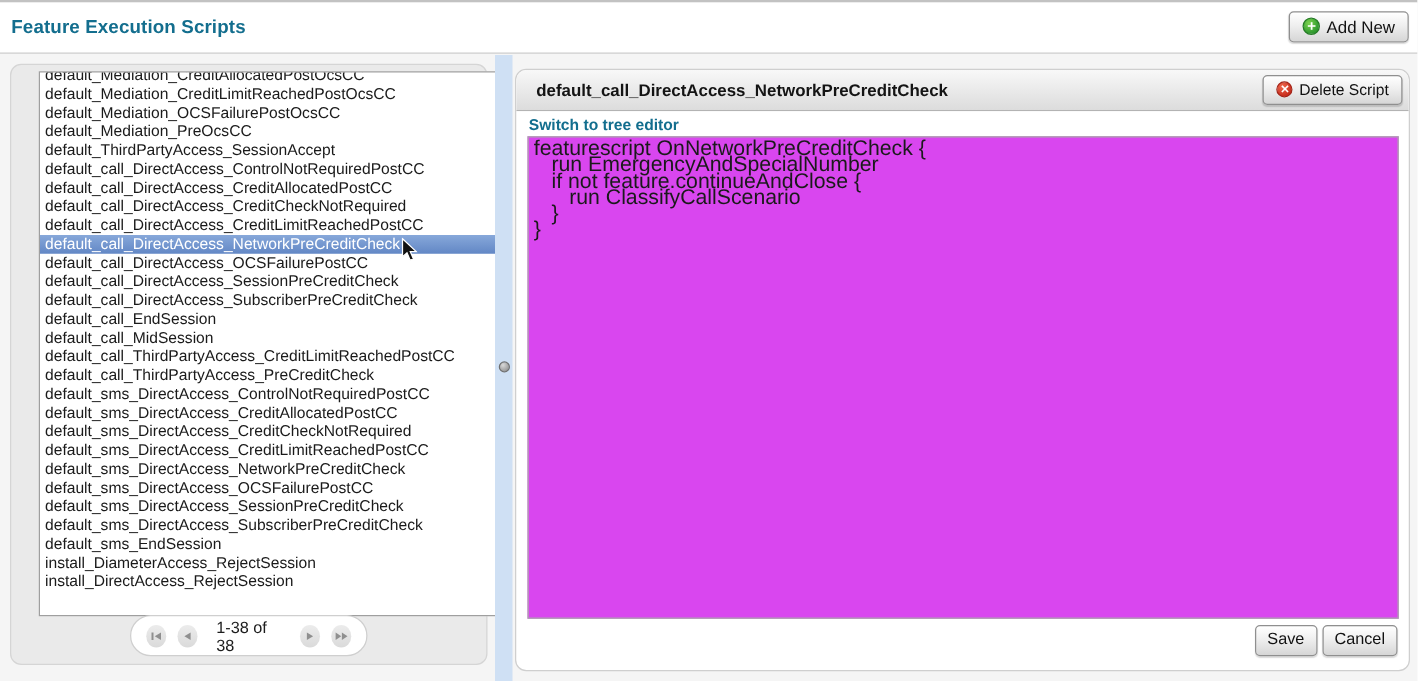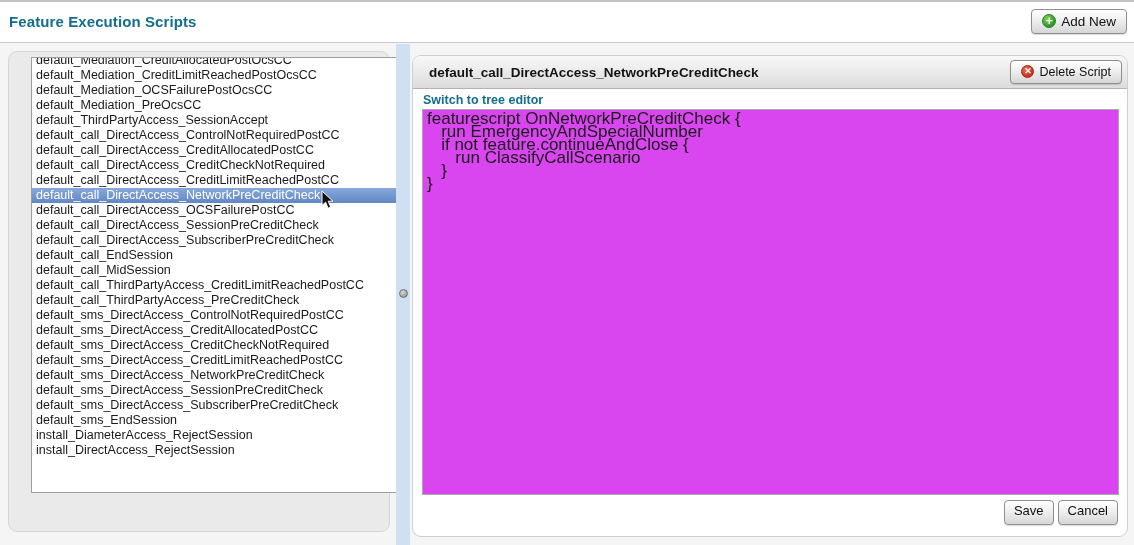--- a/index.html
+++ b/index.html
@@ -160,26 +160,52 @@
           <li>default_call_DirectAccess_SubscriberPreCreditCheck</li>
           <li>default_call_EndSession</li>
           <li>default_call_MidSession</li>
           <li>default_call_ThirdPartyAccess_CreditLimitReachedPostCC</li>
           <li>default_call_ThirdPartyAccess_PreCreditCheck</li>
           <li>default_sms_DirectAccess_ControlNotRequiredPostCC</li>
           <li>default_sms_DirectAccess_CreditAllocatedPostCC</li>
           <li>default_sms_DirectAccess_CreditCheckNotRequired</li>
           <li>default_sms_DirectAccess_CreditLimitReachedPostCC</li>
           <li>default_sms_DirectAccess_NetworkPreCreditCheck</li>
+          <li>default_sms_DirectAccess_OCSFailurePostCC</li>
           <li>default_sms_DirectAccess_SessionPreCreditCheck</li>
           <li>default_sms_DirectAccess_SubscriberPreCreditCheck</li>
           <li>default_sms_EndSession</li>
           <li>install_DiameterAccess_RejectSession</li>
           <li>install_DirectAccess_RejectSession</li>
         </ul>
+    </div>
+    <div class="pager">
+      <div class="pager-btn">
+        <svg width="10" height="10" viewBox="0 0 10 10">
+            <rect x="1.2" y="2" width="1.6" height="6" fill="#8f8f8f"></rect>
+            <path d="M8.8 2 L3.8 5 L8.8 8 Z" fill="#8f8f8f"></path>
+          </svg>
+      </div>
+      <div class="pager-btn">
+        <svg width="10" height="10" viewBox="0 0 10 10">
+            <path d="M7.5 2 L2.5 5 L7.5 8 Z" fill="#8f8f8f"></path>
+          </svg>
+      </div>
+      <div class="pager-label">1-38 of 38</div>
+      <div class="pager-btn">
+        <svg width="10" height="10" viewBox="0 0 10 10">
+            <path d="M2.5 2 L7.5 5 L2.5 8 Z" fill="#8f8f8f"></path>
+          </svg>
+      </div>
+      <div class="pager-btn">
+        <svg width="12" height="10" viewBox="0 0 12 10">
+            <path d="M1.5 2 L6 5 L1.5 8 Z" fill="#8f8f8f"></path>
+            <path d="M6.5 2 L11 5 L6.5 8 Z" fill="#8f8f8f"></path>
+          </svg>
+      </div>
     </div>
   </div>
 
   <div class="splitter">
     <div class="splitter-grip"></div>
   </div>
 
   <div class="right-panel">
     <div class="editor-header">
       <div class="editor-title">default_call_DirectAccess_NetworkPreCreditCheck</div>

